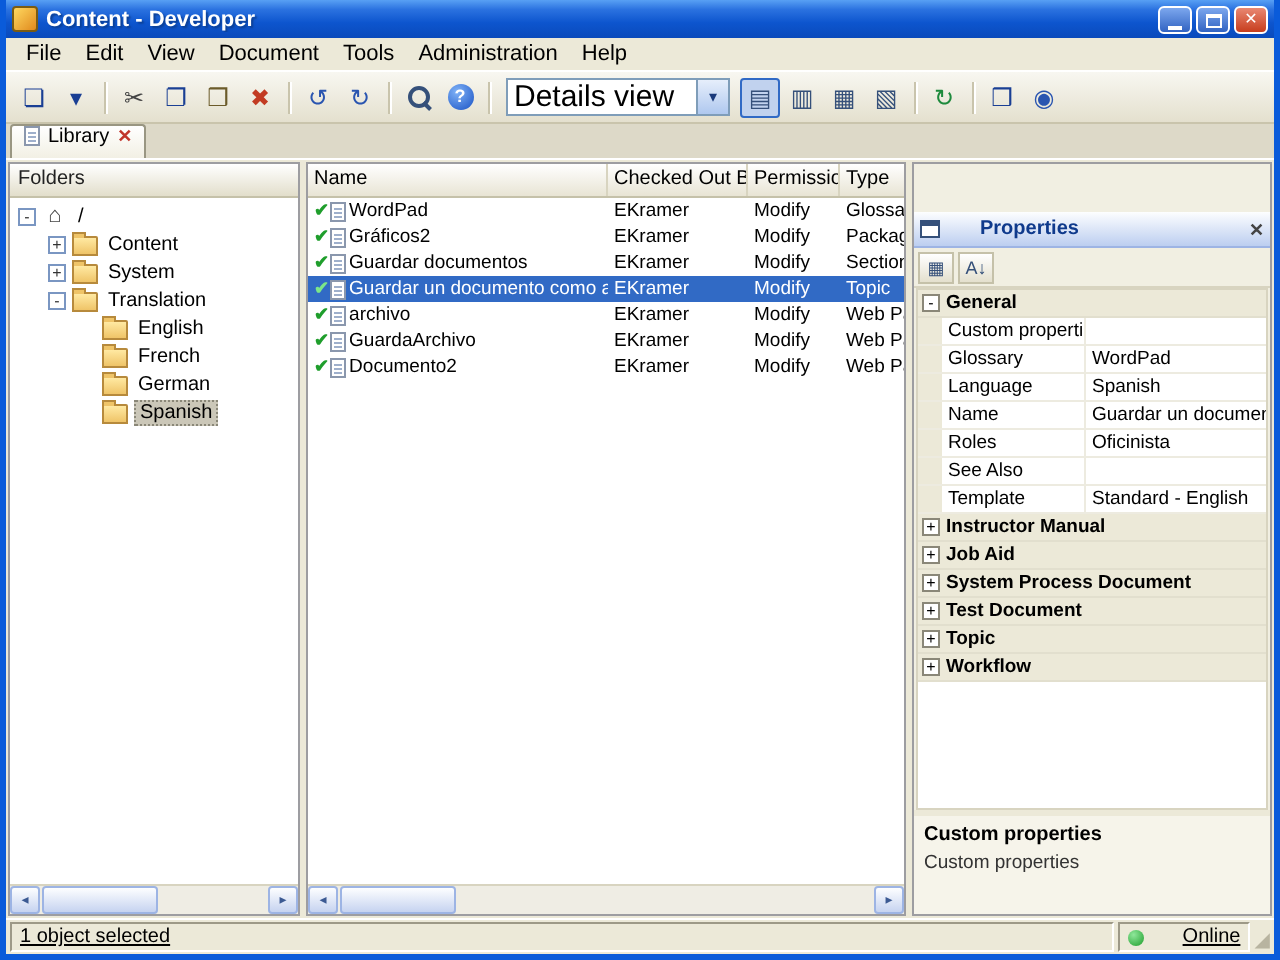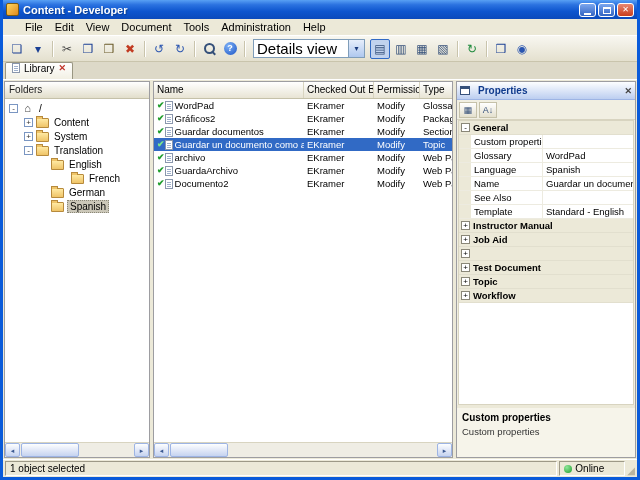--- a/index.html
+++ b/index.html
@@ -10,21 +10,21 @@
   .titlebar{height:19px;background:linear-gradient(180deg,#58A0F4 0%,#2B72E0 25%,#0D55CE 60%,#0A4ABB 100%);display:flex;align-items:center;padding:0 3px;gap:4px;flex:0 0 19px;}
   .app-icon{width:13px;height:13px;background:linear-gradient(135deg,#FFD860,#E08A1E);border:1px solid #7A5B12;border-radius:2px;flex:0 0 13px;}
   .title-text{color:#fff;font-weight:bold;font-size:11px;text-shadow:1px 1px 1px #0B3F94;flex:1;white-space:nowrap;overflow:hidden;}
   .win-btns{display:flex;gap:2px;}
   .win-btn{width:17px;height:14px;border:1px solid #fff;border-radius:3px;background:linear-gradient(180deg,#7CA7EE,#3163C2);color:#fff;font-size:8px;text-align:center;padding:0;line-height:12px;}
   .win-btn.close{background:linear-gradient(180deg,#E98872,#C73D1D);}
   .min-glyph{display:block;width:7px;height:2px;background:#fff;margin:8px auto 0;}
   .max-glyph{display:block;width:8px;height:7px;border:1px solid #fff;border-top-width:2px;margin:2px auto 0;}
 
   
-  .menubar{height:17px;display:flex;align-items:center;background:#ECE9D8;border-bottom:1px solid #fff;padding-left:16px;flex:0 0 17px;}
+  .menubar{height:17px;display:flex;align-items:center;background:#ECE9D8;border-bottom:1px solid #fff;padding-left:4px;flex:0 0 17px;}
   .menu-item{font-size:11px;padding:1px 6px;color:#000;cursor:default;}
 
   
   .toolbar{height:26px;display:flex;align-items:center;gap:1px;background:linear-gradient(180deg,#F8F7F1,#E4E0CE);border-bottom:1px solid #C9C4AC;padding:0 4px;flex:0 0 26px;}
   .tb-group{display:flex;align-items:center;gap:1px;}
   .tb-btn{width:20px;height:20px;border:1px solid transparent;background:transparent;display:flex;align-items:center;justify-content:center;border-radius:2px;padding:0;}
   .tb-btn.active{border:1px solid #316AC5;background:#C1D2EE;}
   .tb-glyph{font-size:12px;line-height:1;}
   .tb-sep{width:1px;height:16px;background:#C9C4AC;margin:0 3px;box-shadow:1px 0 0 #fff;}
   .help-badge{width:13px;height:13px;border-radius:50%;background:radial-gradient(circle at 35% 30%,#7FB2F7,#1952C4);color:#fff;font-size:9px;font-weight:bold;line-height:13px;text-align:center;display:block;}
@@ -68,44 +68,44 @@
   .doc-icon::before{content:"";position:absolute;left:1px;top:2px;width:4px;height:1px;background:#9FB0CC;box-shadow:0 2px 0 #9FB0CC,0 4px 0 #9FB0CC;}
   .check-icon{color:#1F9E2C;font-size:9px;font-weight:bold;margin-right:-2px;flex:0 0 auto;}
   .file-row.selected .check-icon{color:#7CE789;}
 
   .hscroll{height:15px;display:flex;align-items:center;border-top:1px solid #D8D4C0;background:#EFEDE4;flex:0 0 15px;}
   .scroll-btn{width:15px;height:14px;background:linear-gradient(180deg,#FDFEFF,#C6D3F0);border:1px solid #9DB4E4;border-radius:2px;color:#3C5A93;font-size:7px;line-height:11px;text-align:center;padding:0;flex:0 0 15px;}
   .scroll-track{flex:1;position:relative;height:14px;}
   .scroll-thumb-h{position:absolute;left:1px;top:0;height:14px;width:58px;background:linear-gradient(180deg,#FDFEFF,#C6D3F0);border:1px solid #9DB4E4;border-radius:2px;}
 
   .props-panel{width:180px;flex:0 0 180px;display:flex;flex-direction:column;border:1px solid #9D9DA1;background:#F1EFE2;}
-  .props-header{height:18px;background:linear-gradient(180deg,#FDFEFF,#BCCEF0);display:flex;align-items:center;padding:0 3px;gap:8px;border-bottom:1px solid #9DB4E4;flex:0 0 18px;}
+  .props-header{height:18px;background:linear-gradient(180deg,#FDFEFF,#BCCEF0);display:flex;align-items:center;padding:0 3px;gap:20px;border-bottom:1px solid #9DB4E4;flex:0 0 18px;margin-top:24px;}
   .props-win-icon{width:10px;height:9px;border:1px solid #35507A;border-top-width:3px;background:#fff;flex:0 0 10px;}
   .props-title{flex:1;font-size:10px;font-weight:bold;color:#0F3A8C;}
   .props-close{color:#444;font-size:9px;font-weight:bold;}
   .props-toolbar{height:20px;display:flex;align-items:center;gap:2px;padding:0 2px;border-bottom:1px solid #D8D4C0;flex:0 0 20px;}
   .pt-btn{width:18px;height:16px;border:1px solid #C5C1A9;background:linear-gradient(180deg,#FFFFFF,#E4E0CE);font-size:9px;color:#35507A;padding:0;}
   .props-grid{flex:1;overflow:hidden;background:#fff;border:1px solid #D8D4C0;margin:0 1px;}
   .cat-row{display:flex;height:14px;align-items:center;background:#ECE9D8;gap:3px;padding-left:2px;border-bottom:1px solid #E2DFCE;}
   .cat-expander{width:9px;height:9px;border:1px solid #8A8778;background:#fff;font-size:8px;line-height:7px;text-align:center;flex:0 0 9px;}
   .cat-label{font-size:9.5px;font-weight:bold;color:#000;white-space:nowrap;overflow:hidden;}
   .prop-row{display:flex;height:14px;align-items:stretch;border-bottom:1px solid #EDEBE0;font-size:9.5px;}
   .pgutter{width:12px;background:#ECE9D8;flex:0 0 12px;}
   .plabel{width:72px;flex:0 0 72px;border-right:1px solid #EDEBE0;padding:1px 3px;white-space:nowrap;overflow:hidden;line-height:12px;}
   .pvalue{flex:1;padding:1px 3px;white-space:nowrap;overflow:hidden;line-height:12px;}
   .prop-row.disabled .plabel,.prop-row.disabled .pvalue{color:#9C9A8C;}
   .props-footer{flex:0 0 52px;border-top:3px solid #ECE9D8;background:#F6F4EA;padding:4px 5px;}
   .footer-title{font-size:10px;font-weight:bold;}
   .footer-desc{font-size:9.5px;color:#333;margin-top:3px;}
 
   
   .statusbar{height:18px;background:#ECE9D8;border-top:1px solid #fff;display:flex;align-items:center;gap:2px;padding:1px 2px;flex:0 0 18px;}
-  .status-cell{border:1px solid;border-color:#9D9987 #FFF #FFF #9D9987;height:15px;font-size:10px;line-height:13px;padding:0 4px;background:#ECE9D8;}
+  .status-cell{border:1px solid;border-color:#9D9987 #FFF #FFF #9D9987;height:15px;font-size:10px;line-height:13px;padding:0 4px;background:#ECE9D8;text-decoration:underline;}
   .status-left{flex:1;}
-  .status-right{display:flex;align-items:center;gap:3px;width:66px;}
+  .status-right{display:flex;align-items:center;gap:19px;width:66px;}
   .online-dot{width:8px;height:8px;border-radius:50%;background:radial-gradient(circle at 35% 30%,#8FE79A,#1F9E2C);flex:0 0 8px;}
   .grip{color:#B8B4A0;font-size:10px;line-height:10px;align-self:flex-end;}
 </style>
 </head>
 <body>
 
 <div class="window">
 
   <div class="titlebar">
     <span class="app-icon"></span>
@@ -232,21 +232,21 @@
           <div class="tree-row" style="padding-left: 19px;">
             <span class="expander">-</span>
             <span class="icon-folder"></span>
             <span class="tree-label">Translation</span>
           </div>
           <div class="tree-row" style="padding-left: 34px;">
             <span class="expander-spacer"></span>
             <span class="icon-folder"></span>
             <span class="tree-label">English</span>
           </div>
-          <div class="tree-row" style="padding-left: 54px;">
+          <div class="tree-row" style="padding-left: 34px;">
             <span class="expander-spacer"></span>
             <span class="icon-folder"></span>
             <span class="tree-label">French</span>
           </div>
           <div class="tree-row" style="padding-left: 34px;">
             <span class="expander-spacer"></span>
             <span class="icon-folder"></span>
             <span class="tree-label">German</span>
           </div>
           <div class="tree-row" style="padding-left: 34px;">
@@ -386,38 +386,44 @@
             <span class="plabel">Language</span>
             <span class="pvalue">Spanish</span>
           </div>
           <div class="prop-row">
             <span class="pgutter"></span>
             <span class="plabel">Name</span>
             <span class="pvalue">Guardar un documento com...</span>
           </div>
           <div class="prop-row">
             <span class="pgutter"></span>
+            <span class="plabel">Roles</span>
+            <span class="pvalue">Oficinista</span>
+          </div>
+          <div class="prop-row">
+            <span class="pgutter"></span>
             <span class="plabel">See Also</span>
             <span class="pvalue"></span>
           </div>
           <div class="prop-row">
             <span class="pgutter"></span>
             <span class="plabel">Template</span>
             <span class="pvalue">Standard - English</span>
           </div>
           <div class="cat-row">
             <span class="cat-expander">+</span>
             <span class="cat-label">Instructor Manual</span>
           </div>
           <div class="cat-row">
             <span class="cat-expander">+</span>
             <span class="cat-label">Job Aid</span>
           </div>
           <div class="cat-row">
             <span class="cat-expander">+</span>
+            <span class="cat-label">System Process Document</span>
           </div>
           <div class="cat-row">
             <span class="cat-expander">+</span>
             <span class="cat-label">Test Document</span>
           </div>
           <div class="cat-row">
             <span class="cat-expander">+</span>
             <span class="cat-label">Topic</span>
           </div>
           <div class="cat-row">

